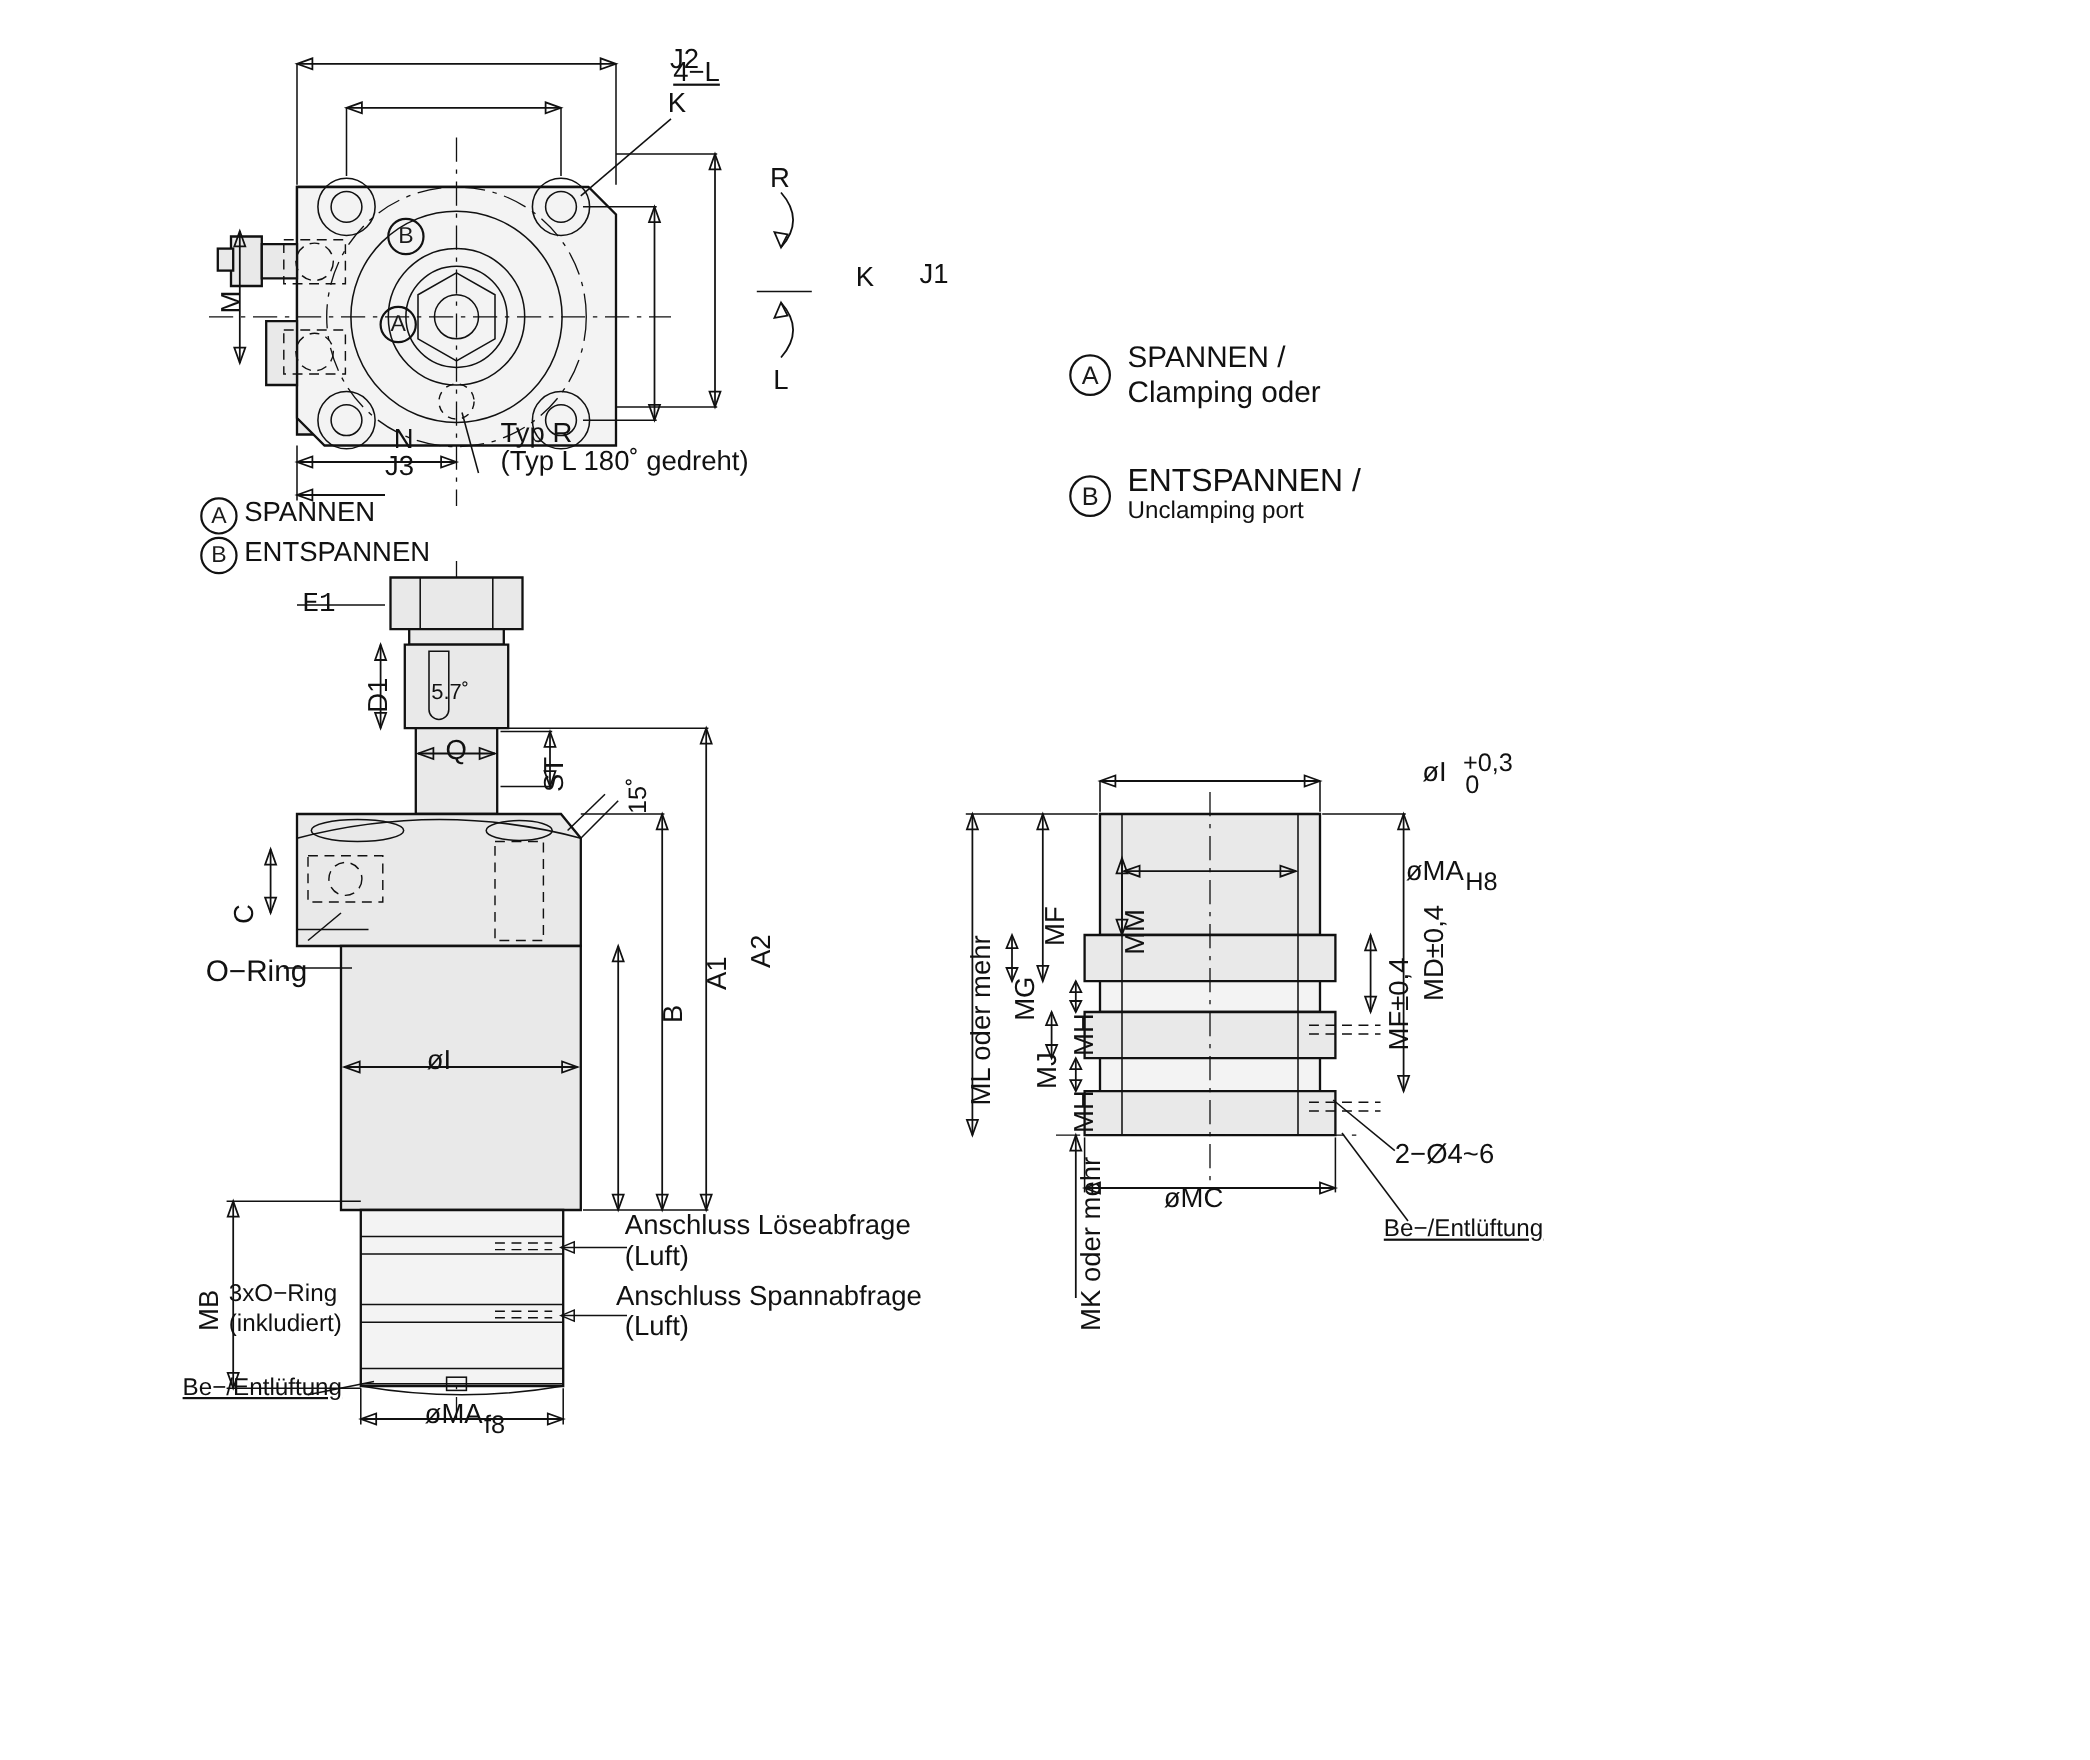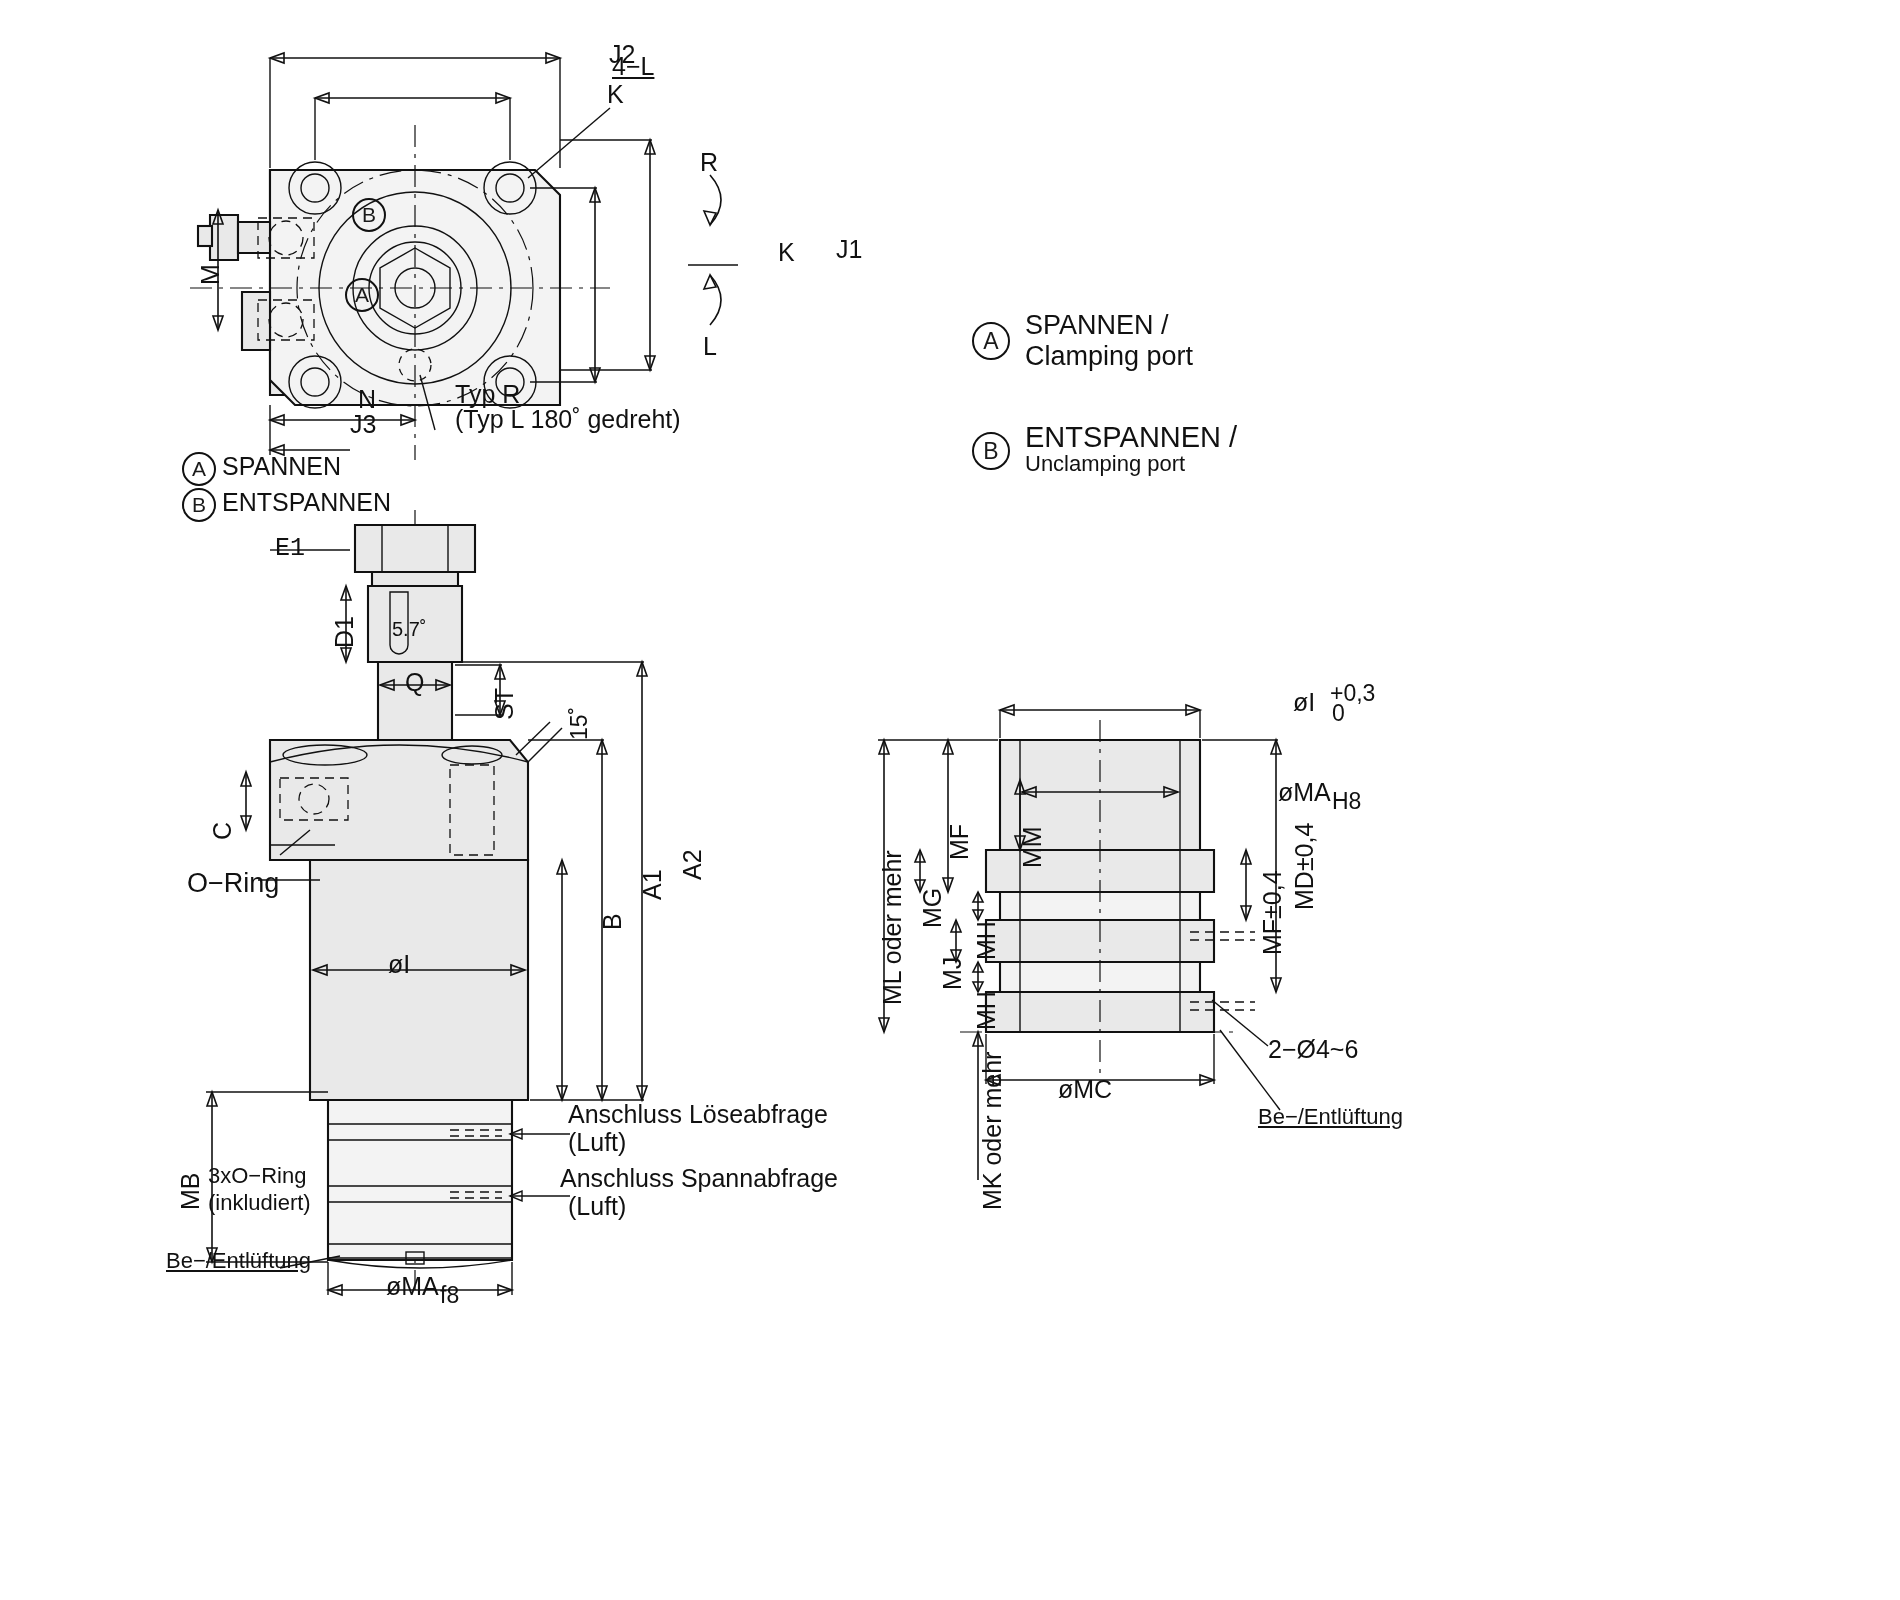--- a/index.html
+++ b/index.html
@@ -132,21 +132,21 @@
 <span class="lbl" style="left:700px;top:148px;">R</span>
 <span class="lbl" style="left:703px;top:332px;">L</span>
 
 <div class="circ" style="left:182px;top:452px;">A</div>
 <span class="lbl" style="left:222px;top:452px;">SPANNEN</span>
 <div class="circ" style="left:182px;top:488px;">B</div>
 <span class="lbl" style="left:222px;top:488px;">ENTSPANNEN</span>
 
 <div class="circ" style="left:972px;top:322px;width:34px;height:34px;font-size:23px;">A</div>
 <span class="lbl" style="left:1025px;top:310px;font-size:27px;">SPANNEN /</span>
-<span class="lbl" style="left:1025px;top:341px;font-size:27px;">Clamping port</span>
+<span class="lbl" style="left:1025px;top:341px;font-size:27px;">Clamping oder</span>
 <div class="circ" style="left:972px;top:432px;width:34px;height:34px;font-size:23px;">B</div>
 <span class="lbl" style="left:1025px;top:420px;font-size:29px;">ENTSPANNEN /</span>
 <span class="lbl" style="left:1025px;top:451px;font-size:22px;">Unclamping port</span>
 
 <svg width="900" height="830" style="left:150px;top:500px;">
 
   <line class="cl" x1="265" y1="10" x2="265" y2="790"></line>
 
   <path class="part" d="M205 25 L325 25 L325 72 L205 72 Z"></path>
   <path class="thin" d="M232 25 L232 72 M298 25 L298 72"></path>

